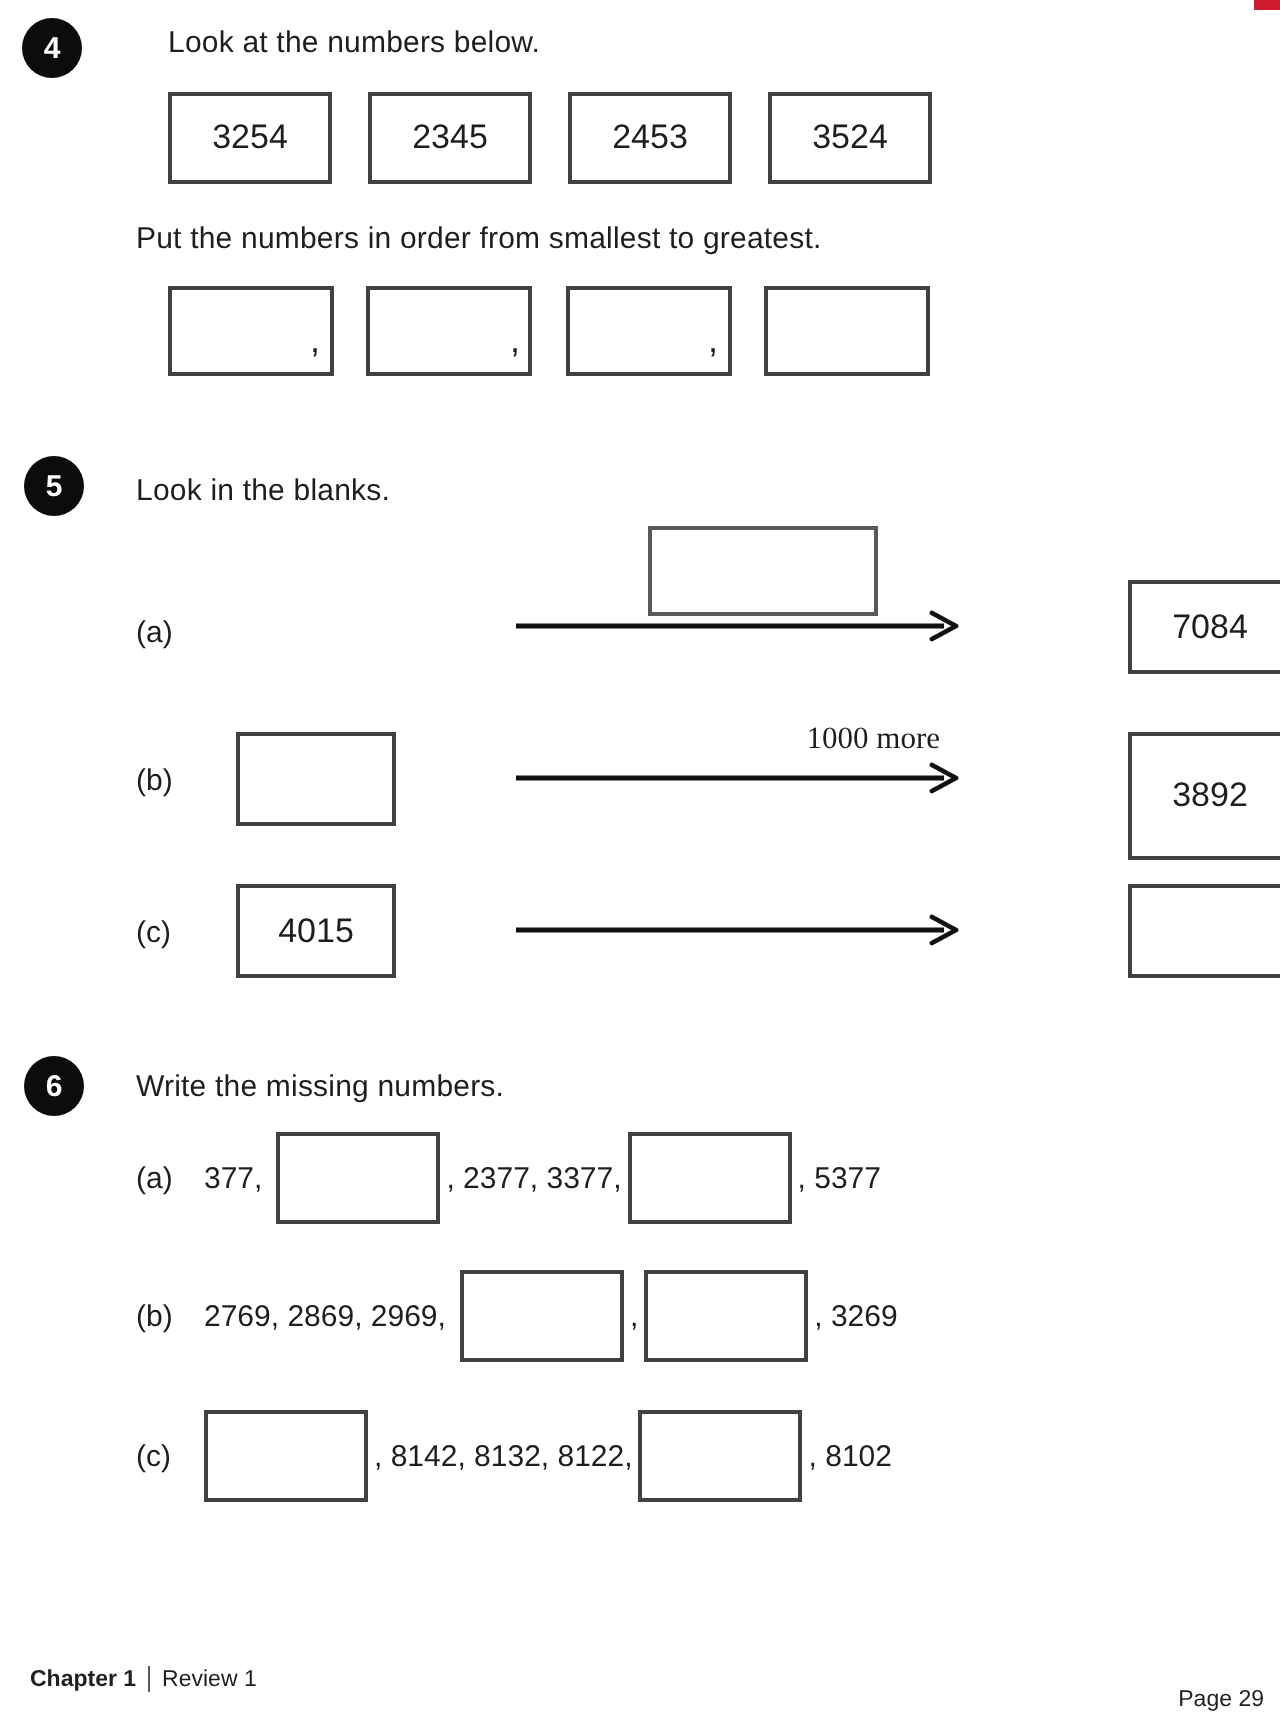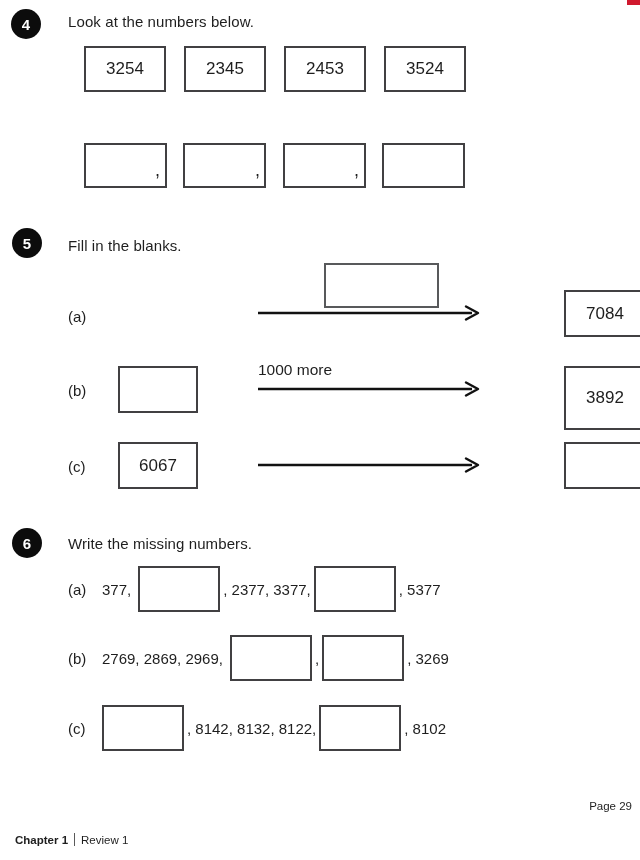--- a/index.html
+++ b/index.html
@@ -16,58 +16,59 @@
     font-size:15px; font-weight:bold;
   }
   .prompt { position:absolute; font-size:15px; letter-spacing:0.1px; white-space:nowrap; }
   .box {
     position:absolute; border:2px solid #414042; background:#ffffff;
     display:flex; align-items:center; justify-content:center; font-size:17px;margin-left:16px;
   }
   .box.gray { border-color:#58595b; }
   .comma { position:absolute; font-size:18px; }
   .sublabel { position:absolute; font-size:15px; }
-  .arrow-label { position:absolute; width:212px; text-align:left; font-size:15.5px; white-space:nowrap; }
+  .arrow-label { position:absolute; width:212px; text-align:right; font-size:15.5px; white-space:nowrap;font-family:Liberation Serif, serif; }
   .arrow-wrap { position:absolute; width:222px; height:16px; }
   .q6row { position:absolute; display:flex; align-items:center; font-size:15px; height:46px; white-space:pre; }
   .q6row .row-label { width:34px; flex:none; }
   .q6row .ibox { border:2px solid #414042; width:82px; height:46px; flex:none; background:#fff; }
   .q6row .ml { margin-left:7px; }
   .q6row .mx { margin:0 3px; }
   .footer-left { position:absolute; left:15px; top:833px; font-size:11.5px; display:flex; align-items:center; }
   .footer-left .chap { font-weight:bold; }
   .footer-left .bar { display:inline-block; width:1px; height:13px; background:#5a5a5a; margin:0 6px; }
-  .footer-right { position:absolute; right:8px; top:800px; font-size:11.5px; }
+  .footer-right { position:absolute; right:8px; top:844px; font-size:11.5px; }
 </style>
 </head>
 <body>
 
 <div class="page">
 
   <div class="corner-tab"></div>
 
   <div class="qnum" style="left:11px;top:9px">4</div>
-  <div class="prompt" style="left:68px;top:13px">Look at the numbers below.</div>
+  <div class="prompt" style="left:84px;top:13px">Look at the numbers below.</div>
 
   <div class="box" style="left:68px;top:46px;width:82px;height:46px">3254</div>
   <div class="box" style="left:168px;top:46px;width:82px;height:46px">2345</div>
   <div class="box" style="left:268px;top:46px;width:82px;height:46px">2453</div>
   <div class="box" style="left:368px;top:46px;width:82px;height:46px">3524</div>
 
+  <div class="prompt" style="left:68px;top:111px">Put the numbers in order from smallest to greatest.</div>
 
   <div class="box" style="left:68px;top:143px;width:83px;height:45px"></div>
   <span class="comma" style="left:155px;top:160px">,</span>
   <div class="box" style="left:167px;top:143px;width:83px;height:45px"></div>
   <span class="comma" style="left:255px;top:160px">,</span>
   <div class="box" style="left:267px;top:143px;width:83px;height:45px"></div>
   <span class="comma" style="left:354px;top:160px">,</span>
   <div class="box" style="left:366px;top:143px;width:83px;height:45px"></div>
 
   <div class="qnum" style="left:12px;top:228px">5</div>
-  <div class="prompt" style="left:68px;top:237px">Fill in the blanks.</div>
+  <div class="prompt" style="left:68px;top:237px">Look in the blanks.</div>
 
   <div class="box gray" style="left:308px;top:263px;width:115px;height:45px"></div>
   <span class="sublabel" style="left:68px;top:308px">(a)</span>
   <div class="arrow-wrap" style="left:258px;top:305px">
     <svg width="222" height="16" viewBox="0 0 222 16">
       <line x1="0" y1="8" x2="214" y2="8" stroke="#111" stroke-width="2.4"></line>
       <path d="M208 1.5 L220 8 L208 14.5" fill="none" stroke="#111" stroke-width="2.4" stroke-linecap="round" stroke-linejoin="round"></path>
     </svg>
   </div>
   <div class="box" style="left:548px;top:290px;width:82px;height:47px">7084</div>
@@ -77,21 +78,21 @@
   <span class="arrow-label" style="left:258px;top:361px">1000 more</span>
   <div class="arrow-wrap" style="left:258px;top:381px">
     <svg width="222" height="16" viewBox="0 0 222 16">
       <line x1="0" y1="8" x2="214" y2="8" stroke="#111" stroke-width="2.4"></line>
       <path d="M208 1.5 L220 8 L208 14.5" fill="none" stroke="#111" stroke-width="2.4" stroke-linecap="round" stroke-linejoin="round"></path>
     </svg>
   </div>
   <div class="box" style="left:548px;top:366px;width:82px;height:64px">3892</div>
 
   <span class="sublabel" style="left:68px;top:458px">(c)</span>
-  <div class="box" style="left:102px;top:442px;width:80px;height:47px">6067</div>
+  <div class="box" style="left:102px;top:442px;width:80px;height:47px">4015</div>
   <div class="arrow-wrap" style="left:258px;top:457px">
     <svg width="222" height="16" viewBox="0 0 222 16">
       <line x1="0" y1="8" x2="214" y2="8" stroke="#111" stroke-width="2.4"></line>
       <path d="M208 1.5 L220 8 L208 14.5" fill="none" stroke="#111" stroke-width="2.4" stroke-linecap="round" stroke-linejoin="round"></path>
     </svg>
   </div>
   <div class="box" style="left:548px;top:442px;width:82px;height:47px"></div>
 
   <div class="qnum" style="left:12px;top:528px">6</div>
   <div class="prompt" style="left:68px;top:535px">Write the missing numbers.</div>

